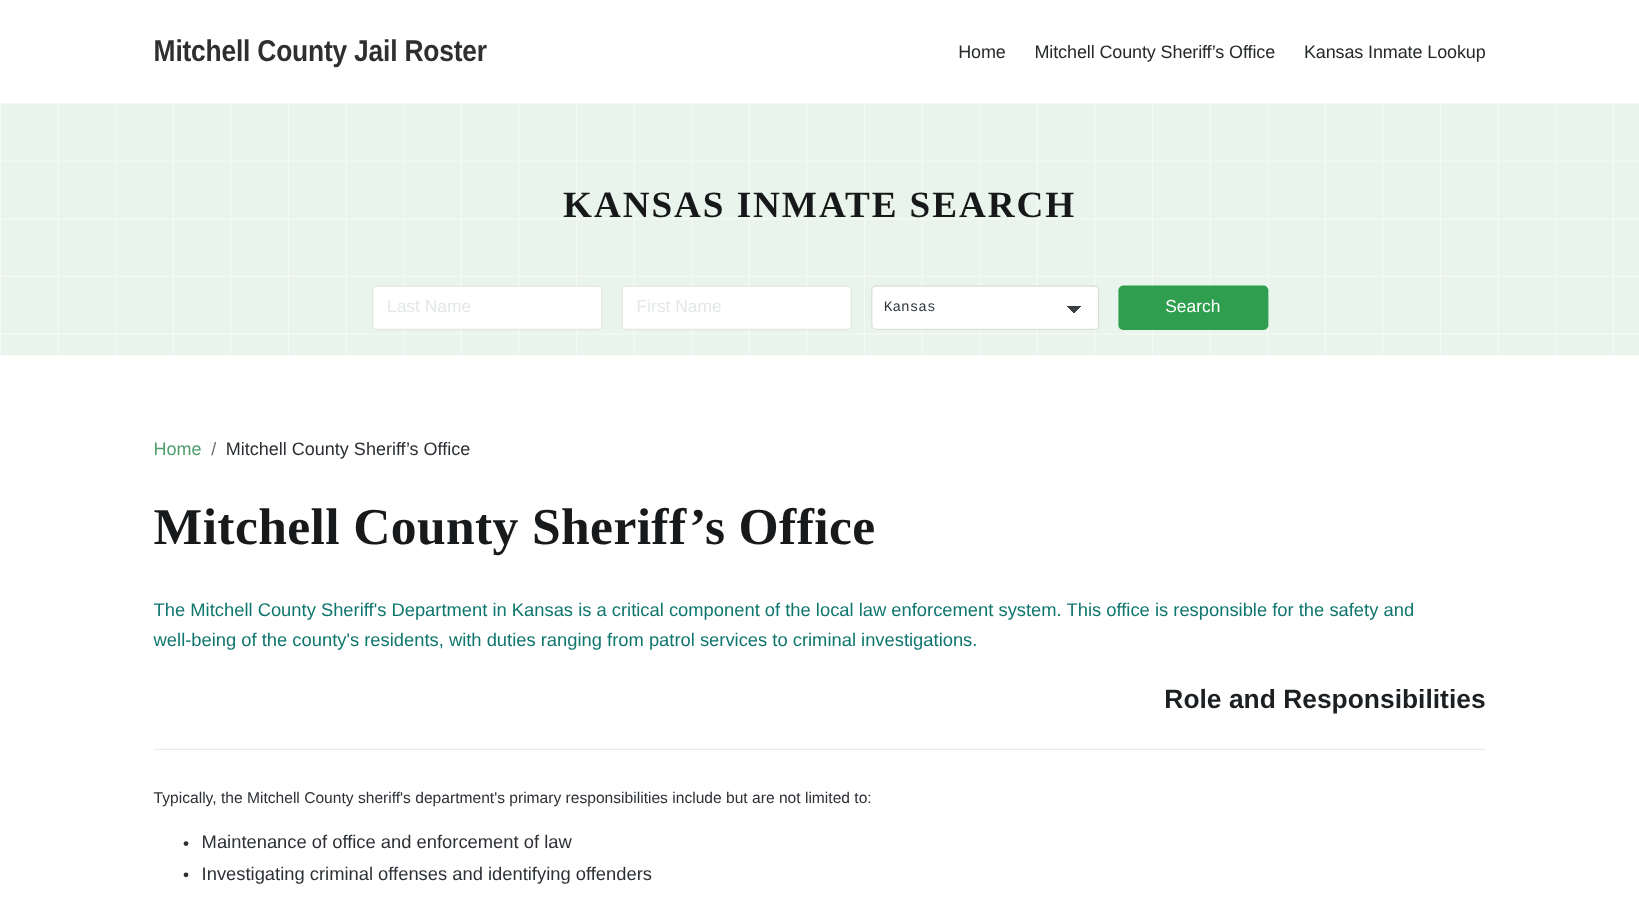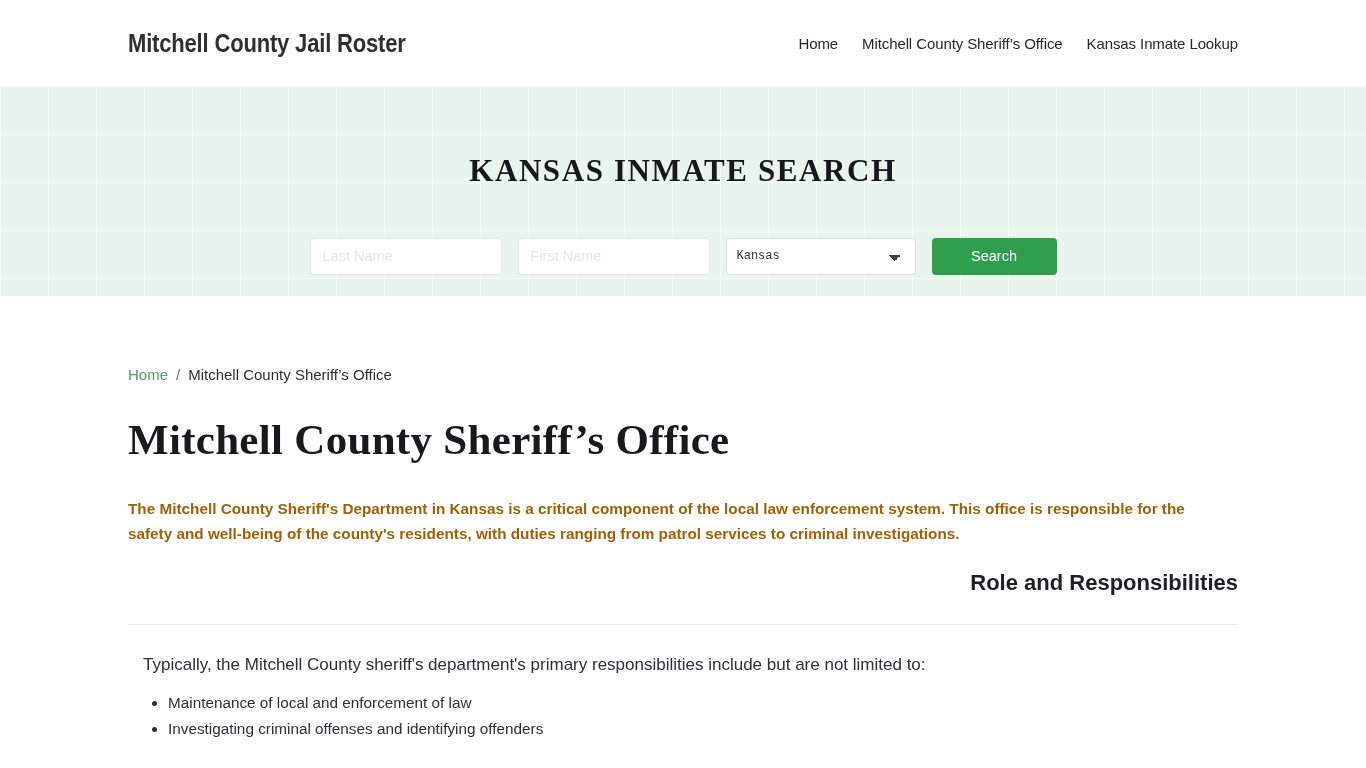--- a/index.html
+++ b/index.html
@@ -144,23 +144,22 @@
     font-weight: bold;
     color: #17191b;
     margin: 32px 0 0 0;
     letter-spacing: 0.3px;
   }
 
   .body-text {
     margin: 33px 0 0 0;
     font-size: 15.3px;
     line-height: 24.5px;
-    color: #a16207;
+    color: #0f766e;
     max-width: 1078px;
-    font-weight: bold;
   }
 
   .cta-link {
     display: inline-block;
     margin-top: 18px;
     font-size: 15.3px;
     font-weight: bold;
     color: #4a90d9;
     text-decoration: none;
   }
@@ -172,22 +171,22 @@
     color: #1d2023;
     text-align: right;
   }
   .divider {
     margin-top: 28px;
     border: 0;
     border-top: 1px solid #e9eaec;
   }
 
   .sub-text {
-    margin: 28px 0 0 15px;
-    font-size: 17px;
+    margin: 28px 0 0 0;
+    font-size: 13px;
     line-height: 24px;
     color: #2d3136;
   }
   .resp-list {
     margin: 14px 0 0 0;
     padding-left: 40px;
   }
   .resp-list li {
     font-size: 15.3px;
     line-height: 24.5px;
@@ -231,17 +230,17 @@
 
   <p class="body-text">The Mitchell County Sheriff's Department in Kansas is a critical component of the local law enforcement system. This office is responsible for the safety and well-being of the county's residents, with duties ranging from patrol services to criminal investigations.</p>
 
 
   <h2 class="section-heading">Role and Responsibilities</h2>
   <hr class="divider">
 
   <p class="sub-text">Typically, the Mitchell County sheriff's department's primary responsibilities include but are not limited to:</p>
 
   <ul class="resp-list">
-    <li>Maintenance of local and enforcement of law</li>
+    <li>Maintenance of office and enforcement of law</li>
     <li>Investigating criminal offenses and identifying offenders</li>
   </ul>
 
 </main>
 
 </body></html>

